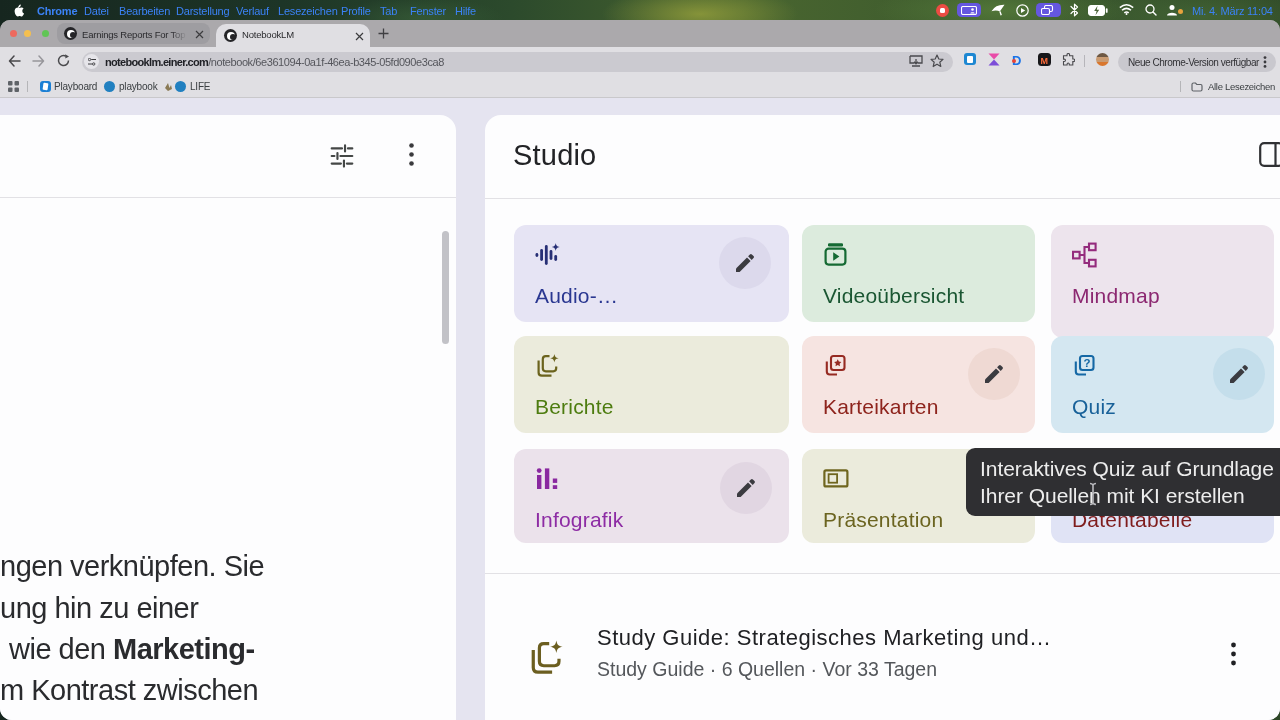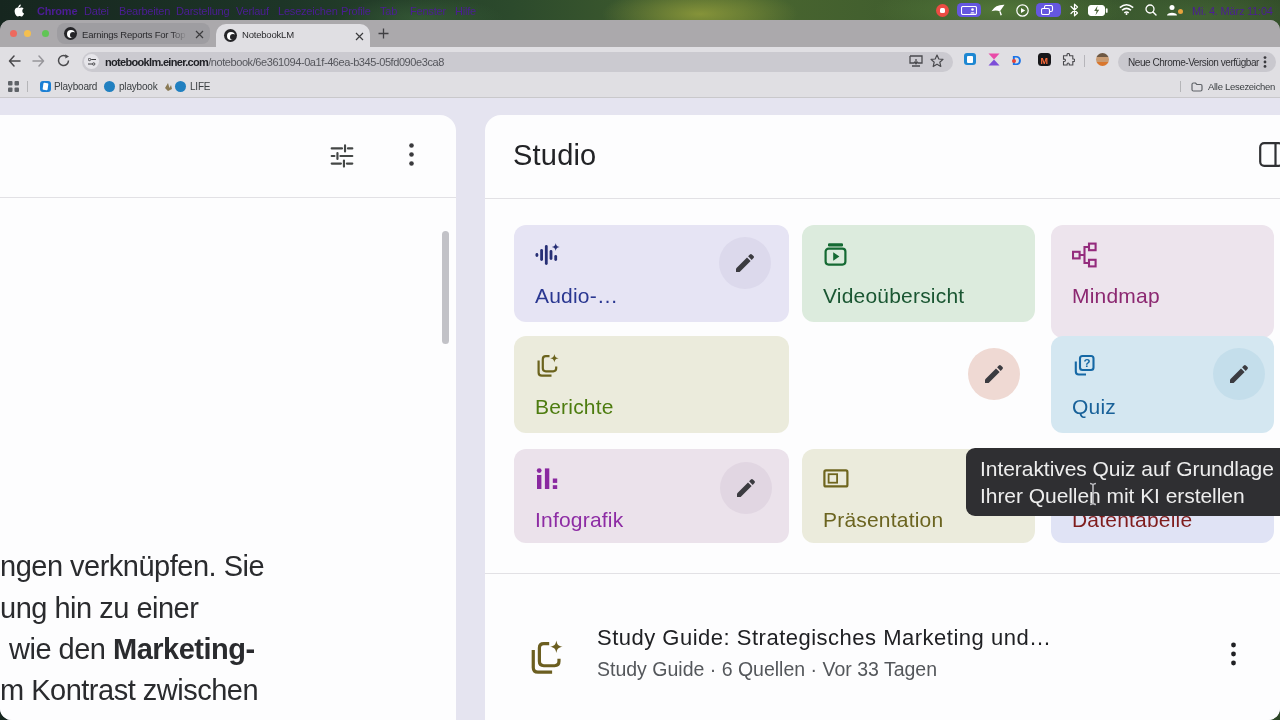--- a/index.html
+++ b/index.html
@@ -8,21 +8,21 @@
     font-family:"Liberation Sans", sans-serif;
     background:
       radial-gradient(140px 40px at 700px 14px, rgba(150,160,60,.8), rgba(150,160,60,0) 70%),
       radial-gradient(180px 40px at 1000px 10px, rgba(90,130,60,.7), rgba(90,130,60,0) 70%),
       radial-gradient(120px 30px at 420px 18px, rgba(60,100,60,.6), rgba(60,100,60,0) 70%),
       radial-gradient(200px 50px at 1200px 16px, rgba(70,105,55,.75), rgba(70,105,55,0) 70%),
       linear-gradient(to right, #16261f, #1d3527 22%, #2c4a2c 40%, #49652f 58%, #3c5a2e 78%, #2e4727 100%);
   }
   .abs { position:absolute; }
   
-  .menubar { position:absolute; left:0; top:0; width:1280px; height:32px; color:#4c1d95;padding-left:28px; }
+  .menubar { position:absolute; left:0; top:0; width:1280px; height:32px; color:#3b82f6;padding-left:28px; }
   .menubar .mi { position:absolute; top:4px; font-size:11px; letter-spacing:-0.2px; line-height:14px; white-space:nowrap; }
   
   .window { position:absolute; left:0; top:20px; width:1280px; height:700px;
     border-radius:10px 10px 12px 12px; overflow:hidden; background:#ABA9AC; }
   .tabstrip { position:absolute; left:0; top:0; width:1280px; height:27px; background:#ABA9AC; }
   .light { position:absolute; top:10px; width:7px; height:7px; border-radius:50%; }
   .tab-inactive { position:absolute; left:57px; top:3px; width:153px; height:21px;
     background:#9E9DA1; border-radius:8px; }
   .tab-active { position:absolute; left:216px; top:4px; width:154px; height:23px;
     background:#E0DFE3; border-radius:10px 10px 0 0; }
@@ -281,20 +281,28 @@
     </div>
 
     <div class="card" style="left:514px;top:238px;width:275px;height:97px;background:#EBEBDC">
       <svg class="cicon" width="26" height="26" viewBox="0 0 26 26" fill="none" stroke="#6B631D" stroke-width="2.2">
         <path d="M3.6,7.5 L3.6,19.5 Q3.6,22.7 6.8,22.7 L16.5,22.7"></path>
         <path d="M14.5,3.2 L10.8,3.2 Q7.8,3.2 7.8,6.2 L7.8,15.3 Q7.8,18.3 10.8,18.3 L18.2,18.3 Q21.2,18.3 21.2,15.3 L21.2,13.5"></path>
         <path d="M19.4,1 C20,4 20.7,4.7 23.7,5.3 C20.7,5.9 20,6.6 19.4,9.6 C18.8,6.6 18.1,5.9 15.1,5.3 C18.1,4.7 18.8,4 19.4,1 Z" fill="#6B631D" stroke="none"></path>
       </svg>
       <div class="lbl" style="color:#4d7c0f">Berichte</div>
     </div>
+    <div class="card" style="left:802px;top:238px;width:233px;height:97px;background:#F6E4E1">
+      <svg class="cicon" width="26" height="26" viewBox="0 0 26 26" fill="none" stroke="#962A22" stroke-width="2.1">
+        <path d="M3.8,8.5 L3.8,18.5 Q3.8,21.5 6.8,21.5 L14,21.5"></path>
+        <rect x="8" y="3" width="13.5" height="14" rx="2.5"></rect>
+        <path d="M14.75,6.2 L15.9,8.5 L18.4,8.9 L16.6,10.7 L17,13.2 L14.75,12 L12.5,13.2 L12.9,10.7 L11.1,8.9 L13.6,8.5 Z" fill="#962A22" stroke="none"></path>
+      </svg>
+      <div class="lbl" style="color:#8E241D">Karteikarten</div>
+    </div>
     <div class="pencil" style="left:968px;top:250px;background:#EFD9D3">
       <svg width="24" height="24" viewBox="0 0 24 24" fill="#3B3B40">
           <path d="M3,17.4 L3,21 L6.6,21 L17.6,10 L14,6.4 Z"></path>
           <path d="M15.1,5.3 L18.7,8.9 L20.5,7.1 Q21.5,6.1 20.5,5.1 L18.9,3.5 Q17.9,2.5 16.9,3.5 Z"></path>
         </svg>
     </div>
     <div class="card" style="left:1051px;top:238px;width:223px;height:97px;background:#D4E7F1">
       <svg class="cicon" width="26" height="26" viewBox="0 0 26 26" fill="none" stroke="#1568A5" stroke-width="2.1">
         <path d="M3.8,8.5 L3.8,18.5 Q3.8,21.5 6.8,21.5 L14,21.5"></path>
         <rect x="8" y="3" width="13.5" height="14" rx="2.5"></rect>

